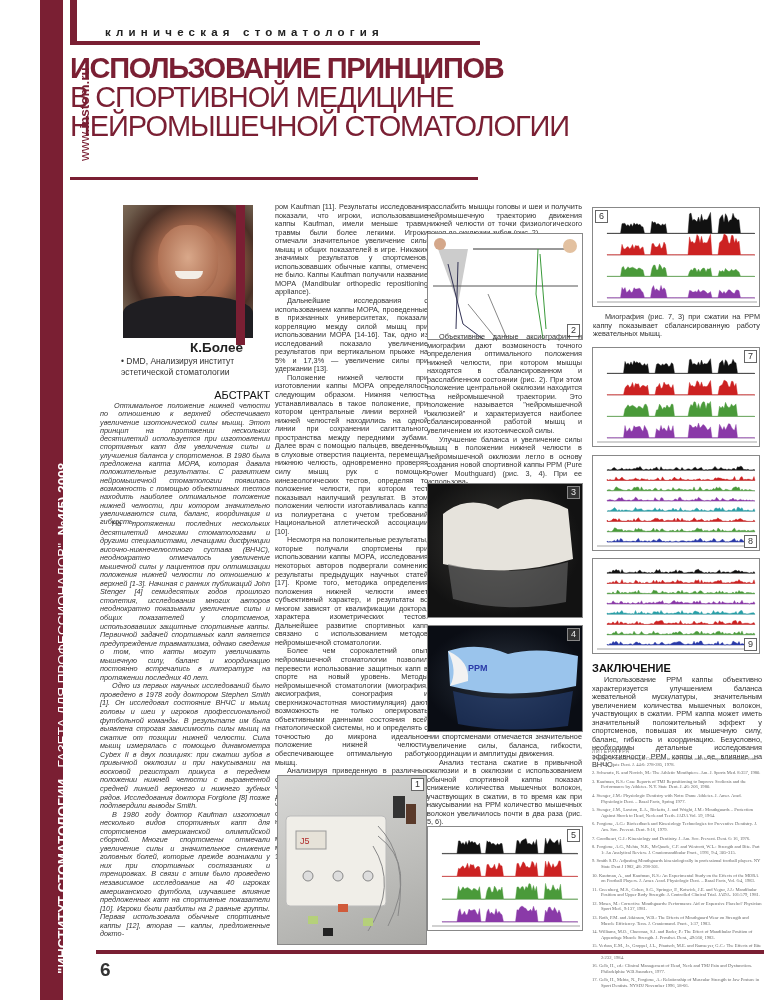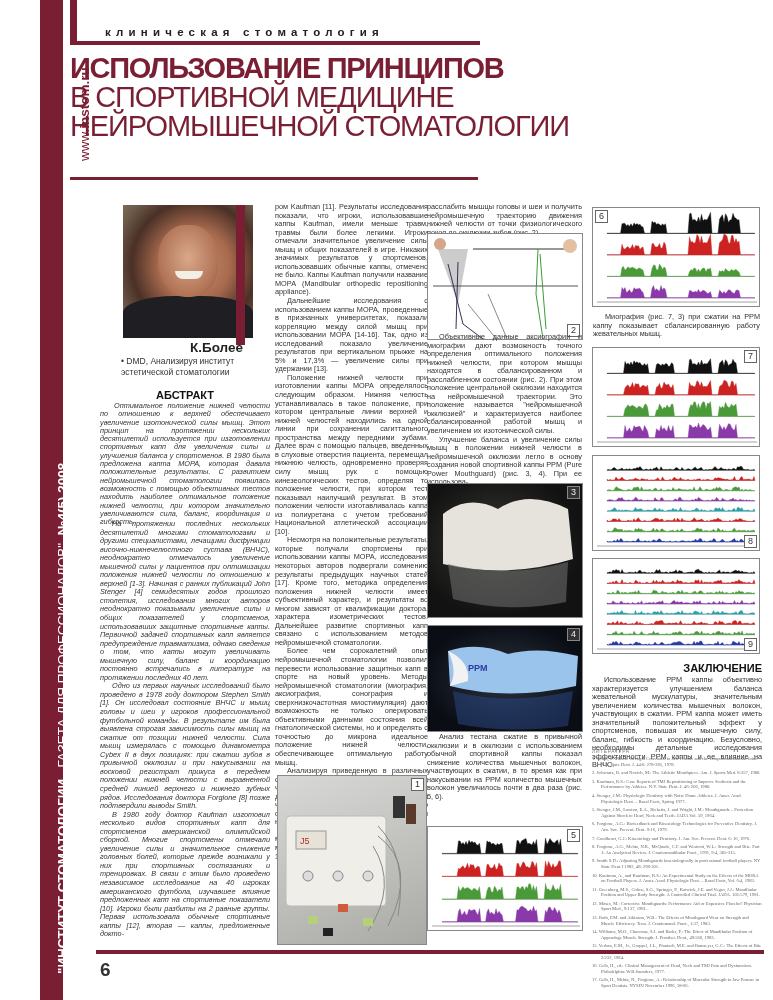--- a/index.html
+++ b/index.html
@@ -26,21 +26,21 @@
   .author-photo { position: absolute; left: 123px; top: 205px; width: 130px; height: 133px;
     background: radial-gradient(ellipse at 55% 45%, #c68f71 0%, #a86a4e 35%, #4a3026 62%, #6c5a4a 80%, #8a7560 100%); }
   .author-photo .face { position:absolute; left: 35px; top: 20px; width: 60px; height: 72px; border-radius: 45%;
     background: radial-gradient(ellipse at 50% 45%, #d9a88a, #b07255 70%, #5a3525); }
   .author-photo .shirt { position:absolute; left: 0; bottom: 0; width: 130px; height: 42px; background: #1f1e22; border-radius: 40% 40% 0 0; }
   .author-photo .smile { position:absolute; left: 52px; top: 66px; width: 28px; height: 8px; background: #f3eee6; border-radius: 0 0 14px 14px; }
   .vbar { position: absolute; left: 236px; top: 205px; width: 9px; height: 140px; background: #7a1f33; }
   .author-name { position: absolute; left: 190px; top: 340px; font-size: 13.5px; font-weight: bold; color: #222; }
   .author-aff { position: absolute; left: 121px; top: 356px; width: 145px; font-size: 8.5px; line-height: 10.5px; color: #333; text-align: left; }
 
-  .abstract-head { position: absolute; left: 100px; top: 389px; width: 170px; text-align: center; font-size: 11px; font-weight: bold; color: #111; }
+  .abstract-head { position: absolute; left: 100px; top: 389px; width: 170px; text-align: right; font-size: 11px; font-weight: normal; color: #111; }
   .abstract-body { position: absolute; left: 100px; top: 402px; width: 170px; font-size: 7.3px; line-height: 8.3px; font-style: italic; text-align: justify; color: #333; text-indent: 14px; }
 
   .col { position: absolute; font-size: 7.3px; line-height: 8.55px; color: #333; text-align: justify; }
   .col p { text-indent: 12px; }
   .col1 { left: 100px; top: 520px; width: 170px; font-style: italic; }
   .col2 { left: 275px; top: 203px; width: 153px; }
   .col3 { left: 427px; top: 203px; width: 155px; }
   .col3b { left: 427px; top: 333px; width: 155px; }
   .col3c { left: 427px; top: 733px; width: 155px; }
   .col4cap { left: 593px; top: 313px; width: 167px; }
@@ -52,21 +52,21 @@
   .fig1 { left: 277px; top: 775px; width: 150px; height: 170px; background: linear-gradient(160deg, #d8d8d6, #bdbdba 60%, #a9a9a6); }
   .fig2 { left: 427px; top: 233px; width: 156px; height: 107px; }
   .fig3 { left: 427px; top: 483px; width: 156px; height: 135px; background: radial-gradient(ellipse at 45% 45%, #3b3a36, #121212 70%); }
   .fig4 { left: 427px; top: 625px; width: 156px; height: 107px; background: radial-gradient(ellipse at 50% 50%, #2c3440, #0a0d14 75%); }
   .fig5 { left: 427px; top: 826px; width: 156px; height: 105px; }
   .fig6 { left: 592px; top: 207px; width: 168px; height: 100px; }
   .fig7 { left: 592px; top: 347px; width: 168px; height: 100px; }
   .fig8 { left: 592px; top: 455px; width: 168px; height: 96px; }
   .fig9 { left: 592px; top: 558px; width: 168px; height: 96px; }
 
-  .concl-head { position: absolute; left: 592px; top: 662px; width: 170px; text-align: right; font-size: 11px; font-weight: bold; color: #111; }
+  .concl-head { position: absolute; left: 592px; top: 662px; width: 170px; text-align: left; font-size: 11px; font-weight: bold; color: #111; }
   .concl-body { left: 592px; top: 676px; width: 170px; }
   .refs-head { position: absolute; left: 592px; top: 748px; font-size: 5px; letter-spacing: 0.6px; color: #777; }
   .refs { position: absolute; left: 592px; top: 756px; width: 170px; font-family: "Liberation Serif", serif; font-size: 4.6px; line-height: 5.6px; color: #666; }
   .refs li { list-style: none; margin-bottom: 3px; padding-left: 9px; text-indent: -9px; }
 
   .bottom-rule { position: absolute; left: 96px; top: 950px; width: 668px; height: 4px; background: #7a1f33; }
   .page-num { position: absolute; left: 100px; top: 959px; font-size: 19px; font-weight: bold; color: #333; }
 
   svg text { font-family: "Liberation Sans", sans-serif; }
 </style>
@@ -174,20 +174,21 @@
   <svg width="156" height="107">
     <path d="M20 25 Q50 15 80 28 Q110 20 150 30 L148 60 Q80 75 22 60 Z" fill="#9ac4ec"></path>
     <path d="M20 25 Q30 45 22 60 L40 55 Q42 35 20 25 Z" fill="#f2f2f2"></path>
     <text x="40" y="45" font-size="9" font-weight="bold" fill="#2a3aa8">PPM</text>
     <path d="M25 65 Q80 80 145 65 L140 100 Q80 108 30 98 Z" fill="#2a4a8a" opacity="0.5"></path>
   </svg>
   <span class="fig-num dark" style="right:2px;top:2px">4</span>
 </div>
 
 <div class="col col3c">
+  <p style="text-indent:0">нии спортсменами отмечается значительное увеличение силы, баланса, гибкости, координации и амплитуды движения.</p>
   <p>Анализ тестана сжатие в привычной окклюзии и в окклюзии с использованием обычной спортивной каппы показал снижение количества мышечных волокон, участвующих в сжатии, в то время как при накусывании на PPM количество мышечных волокон увеличилось почти в два раза (рис. 5, 6).</p>
 </div>
 
 <div class="fig fig5">
   <svg class="emg" width="156" height="105">
       <line x1="14" x2="150" y1="26.75" y2="26.75" stroke="#aaa" stroke-width="0.5"></line>
       <path d="M14 26.75 L14.0 26.4 L15.5 26.4 L17.0 26.4 L18.5 26.4 L20.0 26.4 L21.5 26.4 L23.0 26.4 L24.5 26.4 L26.0 26.4 L27.5 26.4 L29.0 26.4 L30.5 13.9 L32.0 13.9 L33.5 17.2 L35.0 15.5 L36.5 17.9 L38.0 14.4 L39.5 17.9 L41.0 13.3 L42.5 15.7 L44.0 14.2 L45.5 15.9 L47.0 15.1 L48.5 17.8 L50.0 18.3 L51.5 16.2 L53.0 26.4 L54.5 26.4 L56.0 26.4 L57.5 26.4 L59.0 13.8 L60.5 15.3 L62.0 14.7 L63.5 17.2 L65.0 16.2 L66.5 17.2 L68.0 18.5 L69.5 16.6 L71.0 17.9 L72.5 16.5 L74.0 16.5 L75.5 26.4 L77.0 26.4 L78.5 26.4 L80.0 26.4 L81.5 26.4 L83.0 26.4 L84.5 26.4 L86.0 26.4 L87.5 26.4 L89.0 13.4 L90.5 13.8 L92.0 17.6 L93.5 14.0 L95.0 13.1 L96.5 12.2 L98.0 11.6 L99.5 17.1 L101.0 16.2 L102.5 17.0 L104.0 18.1 L105.5 14.5 L107.0 18.1 L108.5 12.5 L110.0 26.4 L111.5 26.4 L113.0 26.4 L114.5 26.4 L116.0 26.4 L117.5 11.1 L119.0 17.6 L120.5 14.8 L122.0 11.6 L123.5 13.8 L125.0 15.4 L126.5 16.1 L128.0 14.3 L129.5 12.8 L131.0 18.6 L132.5 12.1 L134.0 26.4 L135.5 26.4 L137.0 26.4 L138.5 26.4 L140.0 26.4 L141.5 26.4 L143.0 26.4 L144.5 26.4 L146.0 26.4 L147.5 26.4 L149.0 26.4 L150 26.75 Z" fill="#111111" stroke="#111111" stroke-width="0.4"></path>
       <line x1="14" x2="150" y1="49.5" y2="49.5" stroke="#aaa" stroke-width="0.5"></line>
       <path d="M14 49.5 L14.0 49.2 L15.5 49.2 L17.0 49.2 L18.5 49.2 L20.0 49.2 L21.5 49.2 L23.0 49.2 L24.5 49.2 L26.0 49.2 L27.5 49.2 L29.0 49.2 L30.5 41.3 L32.0 42.1 L33.5 40.0 L35.0 38.8 L36.5 41.5 L38.0 40.3 L39.5 36.2 L41.0 41.8 L42.5 37.3 L44.0 38.2 L45.5 37.7 L47.0 42.3 L48.5 40.2 L50.0 39.3 L51.5 40.0 L53.0 49.2 L54.5 49.2 L56.0 49.2 L57.5 49.2 L59.0 37.5 L60.5 37.4 L62.0 40.7 L63.5 41.2 L65.0 40.6 L66.5 37.2 L68.0 42.5 L69.5 41.6 L71.0 35.9 L72.5 38.4 L74.0 39.0 L75.5 49.2 L77.0 49.2 L78.5 49.2 L80.0 49.2 L81.5 49.2 L83.0 49.2 L84.5 49.2 L86.0 49.2 L87.5 49.2 L89.0 36.4 L90.5 36.5 L92.0 41.2 L93.5 38.6 L95.0 34.8 L96.5 36.1 L98.0 40.1 L99.5 39.5 L101.0 41.0 L102.5 39.9 L104.0 34.3 L105.5 35.8 L107.0 40.6 L108.5 35.7 L110.0 49.2 L111.5 49.2 L113.0 49.2 L114.5 49.2 L116.0 49.2 L117.5 34.1 L119.0 40.8 L120.5 34.4 L122.0 37.8 L123.5 41.0 L125.0 36.7 L126.5 40.5 L128.0 39.4 L129.5 38.1 L131.0 33.8 L132.5 34.5 L134.0 49.2 L135.5 49.2 L137.0 49.2 L138.5 49.2 L140.0 49.2 L141.5 49.2 L143.0 49.2 L144.5 49.2 L146.0 49.2 L147.5 49.2 L149.0 49.2 L150 49.5 Z" fill="#cc2222" stroke="#cc2222" stroke-width="0.4"></path>
       <line x1="14" x2="150" y1="72.25" y2="72.25" stroke="#aaa" stroke-width="0.5"></line>

